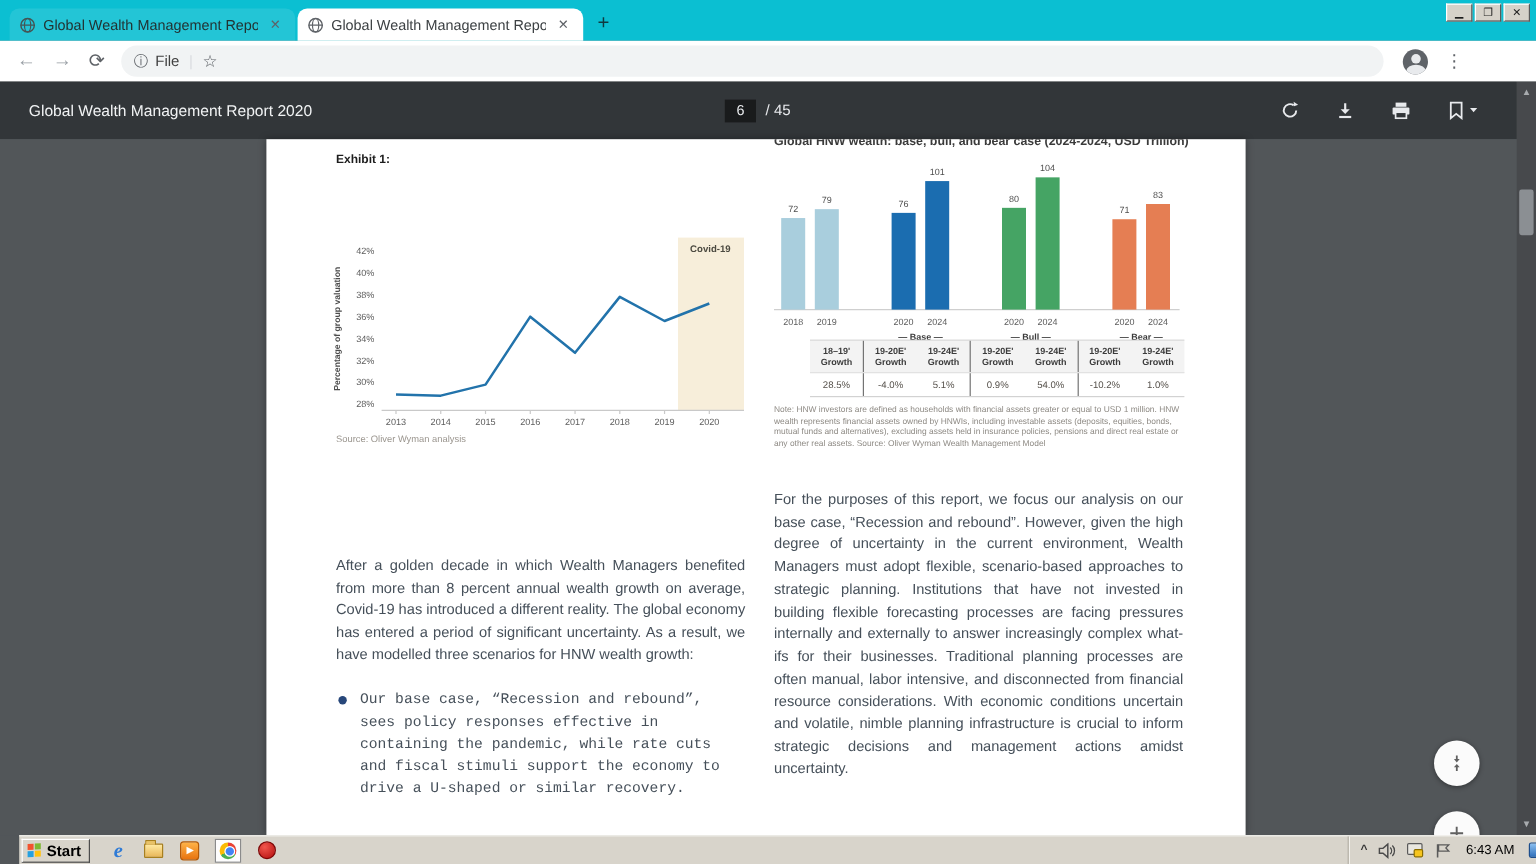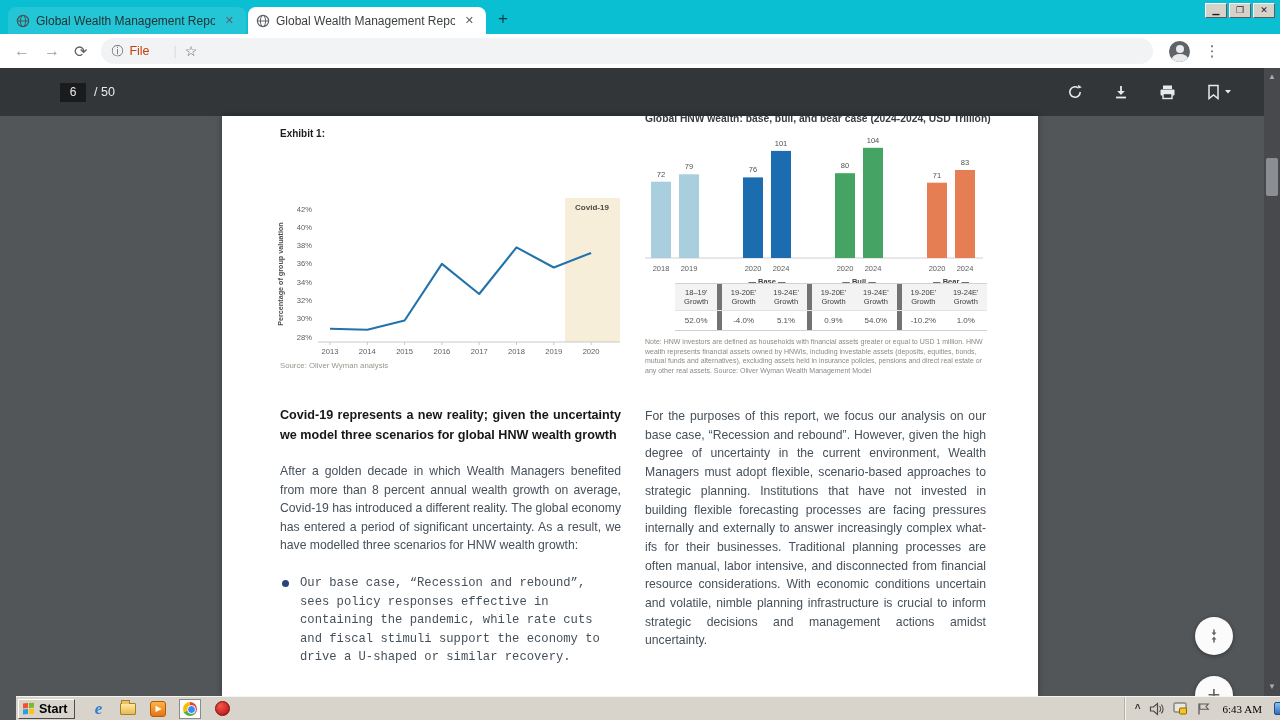--- a/index.html
+++ b/index.html
@@ -22,21 +22,21 @@
             border-color:#ffffff #5a5a5a #5a5a5a #ffffff; font-size:9px; line-height:12px;
             text-align:center; color:#1c1c1c; }
 
   .addressbar { position:absolute; top:34px; left:0; width:1280px; height:34px; background:#ffffff;
                 display:flex; align-items:center; }
   .navic { color:#9aa0a6; font-size:16px; margin-left:14px; }
   .navic.reload { color:#5f6368; }
   .omnibox { margin-left:14px; width:1052px; height:26px; background:#f1f3f4; border-radius:13px;
              display:flex; align-items:center; padding:0 10px; font-size:12.5px; color:#202124; }
   .omnibox .info { color:#5f6368; font-size:12px; margin-right:6px; }
-  .omnibox .scheme { color:#c2410c; margin-right:24px; }
+  .omnibox .scheme { color:#404040; margin-right:8px; }
   .omnibox .div { color:#dadce0; margin-right:8px; }
   .omnibox .url { flex:1; white-space:nowrap; overflow:hidden; }
   .omnibox .star { color:#5f6368; font-size:14px; }
   .avatar { width:21px; height:21px; border-radius:50%; background:#5f6368; margin-left:16px; position:relative; overflow:hidden; }
   .avatar:before { content:""; position:absolute; left:6.5px; top:4px; width:8px; height:8px; border-radius:50%; background:#e8eaed; }
   .avatar:after { content:""; position:absolute; left:2.5px; top:13px; width:16px; height:10px; border-radius:50%; background:#e8eaed; }
   .kebab { color:#5f6368; font-size:15px; margin-left:14px; letter-spacing:0; }
 
   
   .pdfbar { position:absolute; top:68px; left:0; width:1264px; height:48px; background:#323639;
@@ -90,23 +90,23 @@
 
   #line-chart { position:absolute; left:44px; top:80px; }
   #bar-chart  { position:absolute; left:423px; top:20px; }
 
   
   .gtable { position:absolute; left:453px; top:167px; width:312px; border-top:1px solid #d2d2d2;
             border-bottom:1px solid #d2d2d2; font-size:7.5px; color:#3c3c3c; }
   .gt-row { display:flex; }
   .gt-row.head { background:#f3f3f3; border-bottom:1px solid #e2e2e2; }
   .gt-cell { flex:1; text-align:center; padding:4px 1px; white-space:pre-line; line-height:9px; }
-  .gt-row.head .gt-cell { font-weight:normal; }
+  .gt-row.head .gt-cell { font-weight:bold; }
   .gt-row.vals .gt-cell { padding:5px 1px; font-size:8px; color:#55504a; }
-  .gt-cell.sep { border-left:5px solid #737373; }
+  .gt-cell.sep { border-left:1px solid #737373; }
 
   
   .taskbar { position:absolute; left:16px; bottom:0; width:1280px; height:24px; background:#d8d4cb;
              border-top:1px solid #f5f4f0; display:flex; align-items:center; }
   .startbtn { margin-left:2px; height:20px; display:flex; align-items:center; padding:0 7px 0 4px;
               background:#d8d4cb; border:1px solid; border-color:#ffffff #4d4d4d #4d4d4d #ffffff;
               font-weight:bold; font-size:12.5px; color:#000; gap:4px; }
   .winflag { width:12px; height:12px; display:grid; grid-template-columns:5px 5px; grid-template-rows:5px 5px; gap:1px; transform:skewY(-4deg); }
   .winflag i { display:block; }
   .ql { display:flex; align-items:center; gap:12px; margin-left:14px; }
@@ -114,21 +114,21 @@
   .ie-e { color:#2f7bd6; font-size:17px; font-weight:bold; font-style:italic; font-family:"Liberation Serif", serif; }
   .folder { width:16px; height:12px; background:linear-gradient(#ffe9a0,#e8b75a); border:1px solid #a8801f; border-radius:1px; position:relative; }
   .folder:before { content:""; position:absolute; top:-4px; left:0; width:7px; height:3px; background:#e8c268; border:1px solid #a8801f; border-bottom:none; border-radius:1px 1px 0 0; }
   .mplayer { width:16px; height:16px; border-radius:3px; background:linear-gradient(#ffb347,#e87410); border:1px solid #b35a08; color:#fff; font-size:8px; display:flex; align-items:center; justify-content:center; }
   .chrome-box { width:22px; height:20px; background:#fdfdfd; border:1px solid #8b8b8b; display:flex; align-items:center; justify-content:center; }
   .chrome-logo { width:14px; height:14px; border-radius:50%; background:conic-gradient(#ea4335 0 33%, #4caf50 33% 66%, #fbbc05 66% 100%); position:relative; }
   .chrome-logo:before { content:""; position:absolute; left:3.5px; top:3.5px; width:7px; height:7px; border-radius:50%; background:#4285f4; border:1.2px solid #fff; }
   .redapp { width:15px; height:15px; border-radius:50%; background:radial-gradient(circle at 35% 30%, #f2574d, #b20d0d); border:1px solid #7d0606; }
   .tray { margin-left:auto; height:24px; display:flex; align-items:center; gap:8px; padding:0 4px 0 10px; border-left:1px solid #b6b2a8; box-shadow:inset 1px 0 0 #f3f1ec; }
   .tray .chev { font-weight:bold; font-size:10px; color:#333; }
-  .clock { font-size:11px; color:#000; margin:0 4px;font-family:Liberation Serif, serif; }
+  .clock { font-size:11px; color:#000; margin:0 4px; }
   .monitor { width:18px; height:13px; border-radius:2px; border:1px solid #1d4e8c; background:linear-gradient(#8cc0f0,#2f6fba); }
 
   svg text { font-family:"Liberation Sans", sans-serif; }
 </style>
 </head>
 <body>
 
 <div class="screen">
 
   <div class="tabbar">
@@ -166,23 +166,24 @@
       <span class="info">ⓘ</span>
       <span class="scheme">File</span>
       <span class="div">|</span>
       <span class="star">☆</span>
     </div>
     <div class="avatar"></div>
     <span class="kebab">⋮</span>
   </div>
 
   <div class="pdfbar">
+    <div class="doc-title">Global Wealth Management Report 2020</div>
     <div class="pagebox">
       <span class="cur">6</span>
-      <span>/ 50</span>
+      <span>/ 45</span>
     </div>
     <div class="pdficons">
       <svg width="16" height="16" viewBox="0 0 16 16">
         <path d="M13.2 8a5.2 5.2 0 1 1-2.1-4.2" fill="none" stroke="#e8eaed" stroke-width="1.6"></path>
         <path d="M11 0.8 L11.4 4.6 L14.8 3.2 Z" fill="#e8eaed"></path>
       </svg>
       <svg width="16" height="16" viewBox="0 0 16 16">
         <path d="M8 2v7" stroke="#e8eaed" stroke-width="1.8"></path>
         <path d="M4.2 7 L8 11 L11.8 7 Z" fill="#e8eaed"></path>
         <rect x="3" y="12.6" width="10" height="1.8" fill="#e8eaed"></rect>
@@ -278,32 +279,31 @@
             <div class="gt-cell sep">19-20E'
 Growth</div>
             <div class="gt-cell">19-24E'
 Growth</div>
             <div class="gt-cell sep">19-20E'
 Growth</div>
             <div class="gt-cell">19-24E'
 Growth</div>
           </div>
           <div class="gt-row vals">
-            <div class="gt-cell">52.0%</div>
+            <div class="gt-cell">28.5%</div>
             <div class="gt-cell sep">-4.0%</div>
             <div class="gt-cell">5.1%</div>
             <div class="gt-cell sep">0.9%</div>
             <div class="gt-cell">54.0%</div>
             <div class="gt-cell sep">-10.2%</div>
             <div class="gt-cell">1.0%</div>
           </div>
         </div>
       <div class="abs ex2-note">Note: HNW investors are defined as households with financial assets greater or equal to USD 1 million. HNW wealth represents financial assets owned by HNWIs, including investable assets (deposits, equities, bonds, mutual funds and alternatives), excluding assets held in insurance policies, pensions and direct real estate or any other real assets. Source: Oliver Wyman Wealth Management Model</div>
 
-      <div class="abs h-left">Covid-19 represents a new reality; given the uncertainty we model three scenarios for global HNW wealth growth</div>
       <div class="abs p-left">After a golden decade in which Wealth Managers benefited from more than 8 percent annual wealth growth on average, Covid-19 has introduced a different reality. The global economy has entered a period of significant uncertainty. As a result, we have modelled three scenarios for HNW wealth growth:</div>
       <div class="abs bullet-row">
         <span class="bullet-dot"></span>
         <span class="bullet-text">Our base case, “Recession and rebound”, sees policy responses effective in containing the pandemic, while rate cuts and fiscal stimuli support the economy to drive a U-shaped or similar recovery.</span>
       </div>
       <div class="abs p-right">For the purposes of this report, we focus our analysis on our base case, “Recession and rebound”. However, given the high degree of uncertainty in the current environment, Wealth Managers must adopt flexible, scenario-based approaches to strategic planning. Institutions that have not invested in building flexible forecasting processes are facing pressures internally and externally to answer increasingly complex what-ifs for their businesses. Traditional planning processes are often manual, labor intensive, and disconnected from financial resource considerations. With economic conditions uncertain and volatile, nimble planning infrastructure is crucial to inform strategic decisions and management actions amidst uncertainty.</div>
     </div>
 
     <div class="watermark">
 

